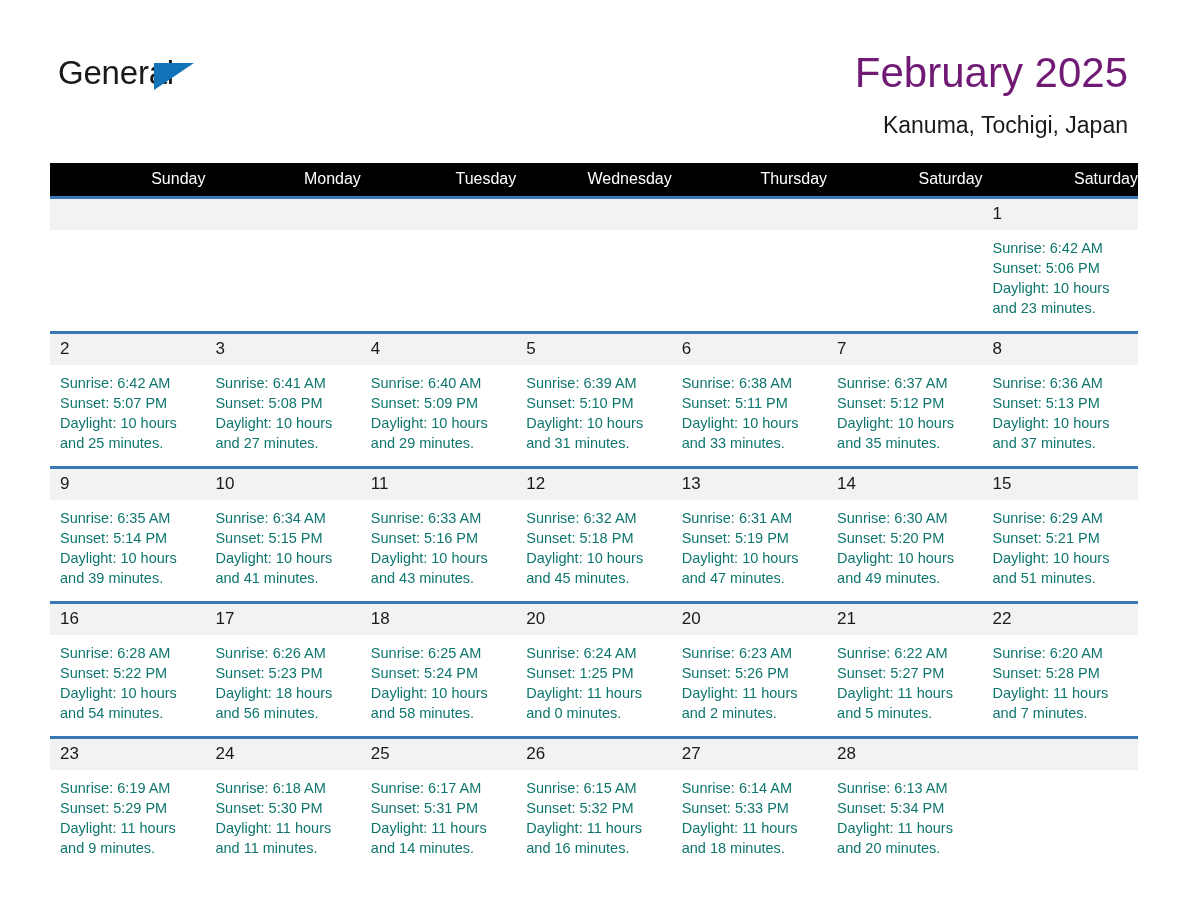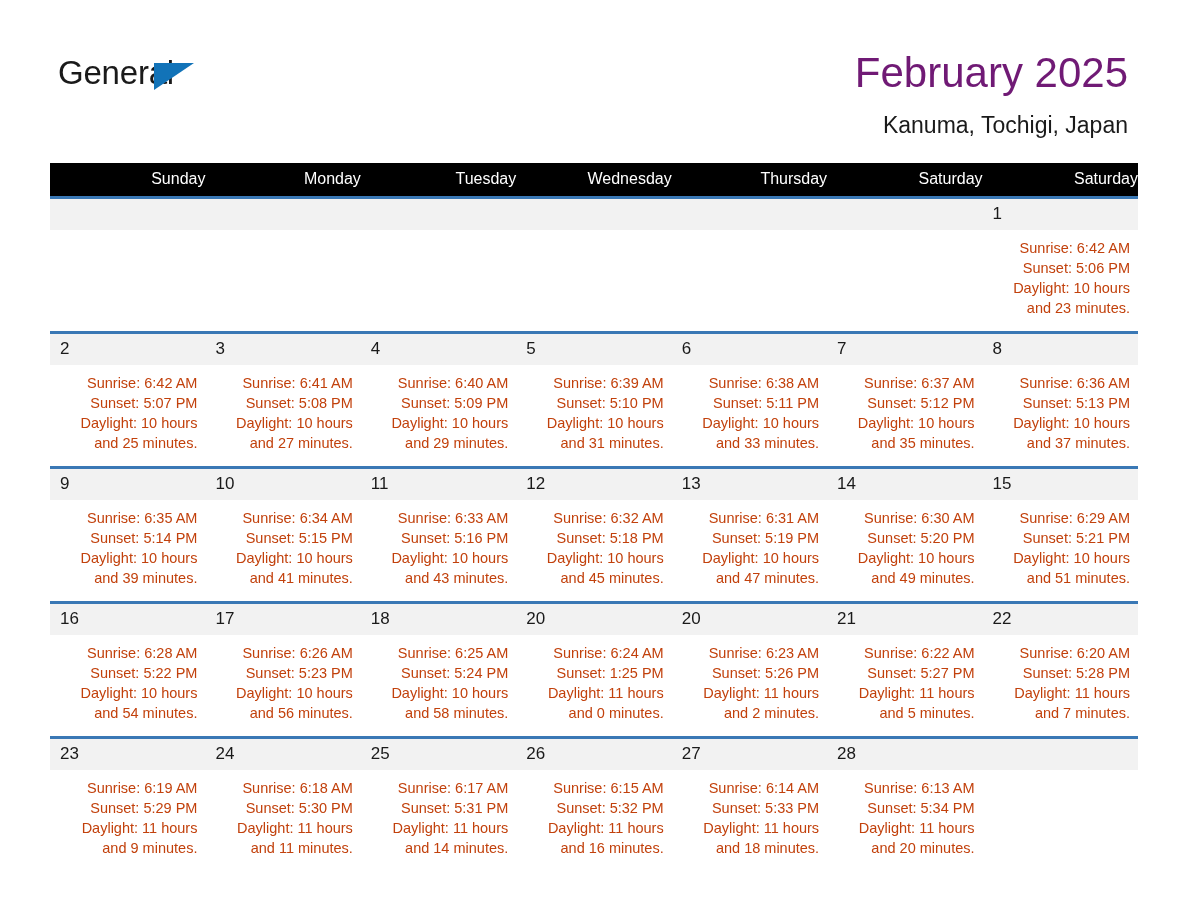--- a/index.html
+++ b/index.html
@@ -103,22 +103,21 @@
     padding: 5px 0 6px 10px;
     line-height: 20px;
     min-height: 31px;
   }
   .daynum.empty { color: transparent; }
   td.blank .daynum { background: #f2f2f2; }
   .info {
     padding: 8px 8px 0 10px;
     font-size: 14.5px;
     line-height: 20px;
-    color: #c2410c;
-    text-align: right;
+    color: #0f766e;
   }
   .info div { white-space: nowrap; }
   .info .wrapline { white-space: normal; }
 </style>
 </head>
 <body>
 
 <div class="page">
 
   <div class="top">
@@ -296,21 +295,21 @@
               <div>Sunrise: 6:28 AM</div>
               <div>Sunset: 5:22 PM</div>
               <div class="wrapline">Daylight: 10 hours and 54 minutes.</div>
             </div>
           </td>
           <td>
             <div class="daynum">17</div>
             <div class="info">
               <div>Sunrise: 6:26 AM</div>
               <div>Sunset: 5:23 PM</div>
-              <div class="wrapline">Daylight: 10 hours and 56 minutes.</div>
+              <div class="wrapline">Daylight: 18 hours and 56 minutes.</div>
             </div>
           </td>
           <td>
             <div class="daynum">18</div>
             <div class="info">
               <div>Sunrise: 6:25 AM</div>
               <div>Sunset: 5:24 PM</div>
               <div class="wrapline">Daylight: 10 hours and 58 minutes.</div>
             </div>
           </td>

